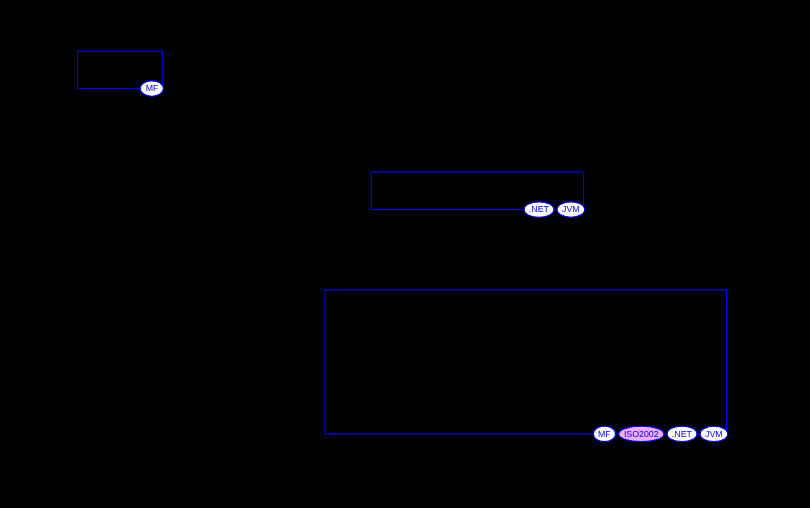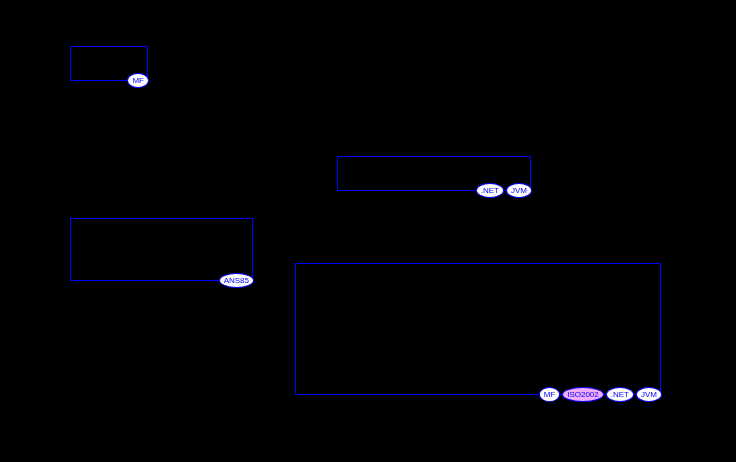--- a/index.html
+++ b/index.html
@@ -60,25 +60,20 @@
       <div class="badge-row">
         <span class="dialect-badge" style="background: rgb(255, 255, 255); border-color: rgb(0, 0, 255); color: rgb(0, 0, 255);">MF</span>
       </div>
     </div>
     <div class="syntax-box" style="left: 337px; top: 156px; width: 194px; height: 35px; border-color: rgb(0, 0, 255);">
       <div class="badge-row">
         <span class="dialect-badge" style="background: rgb(255, 255, 255); border-color: rgb(0, 0, 255); color: rgb(0, 0, 255);">.NET</span>
         <span class="dialect-badge" style="background: rgb(255, 255, 255); border-color: rgb(0, 0, 255); color: rgb(0, 0, 255);">JVM</span>
       </div>
     </div>
-    <div class="syntax-box" style="left: 70px; top: 218px; width: 183px; height: 63px; border-color: rgb(0, 0, 255);">
-      <div class="badge-row">
-        <span class="dialect-badge" style="background: rgb(255, 255, 255); border-color: rgb(0, 0, 255); color: rgb(0, 0, 255);">ANS85</span>
-      </div>
-    </div>
     <div class="syntax-box" style="left: 295px; top: 263px; width: 366px; height: 132px; border-color: rgb(0, 0, 255);">
       <div class="badge-row">
         <span class="dialect-badge" style="background: rgb(255, 255, 255); border-color: rgb(0, 0, 255); color: rgb(0, 0, 255);">MF</span>
         <span class="dialect-badge" style="background: #f0abfc; border-color: rgb(0, 0, 255); color: rgb(0, 0, 255);">ISO2002</span>
         <span class="dialect-badge" style="background: rgb(255, 255, 255); border-color: rgb(0, 0, 255); color: rgb(0, 0, 255);">.NET</span>
         <span class="dialect-badge" style="background: rgb(255, 255, 255); border-color: rgb(0, 0, 255); color: rgb(0, 0, 255);">JVM</span>
       </div>
     </div>
   </div>
 

